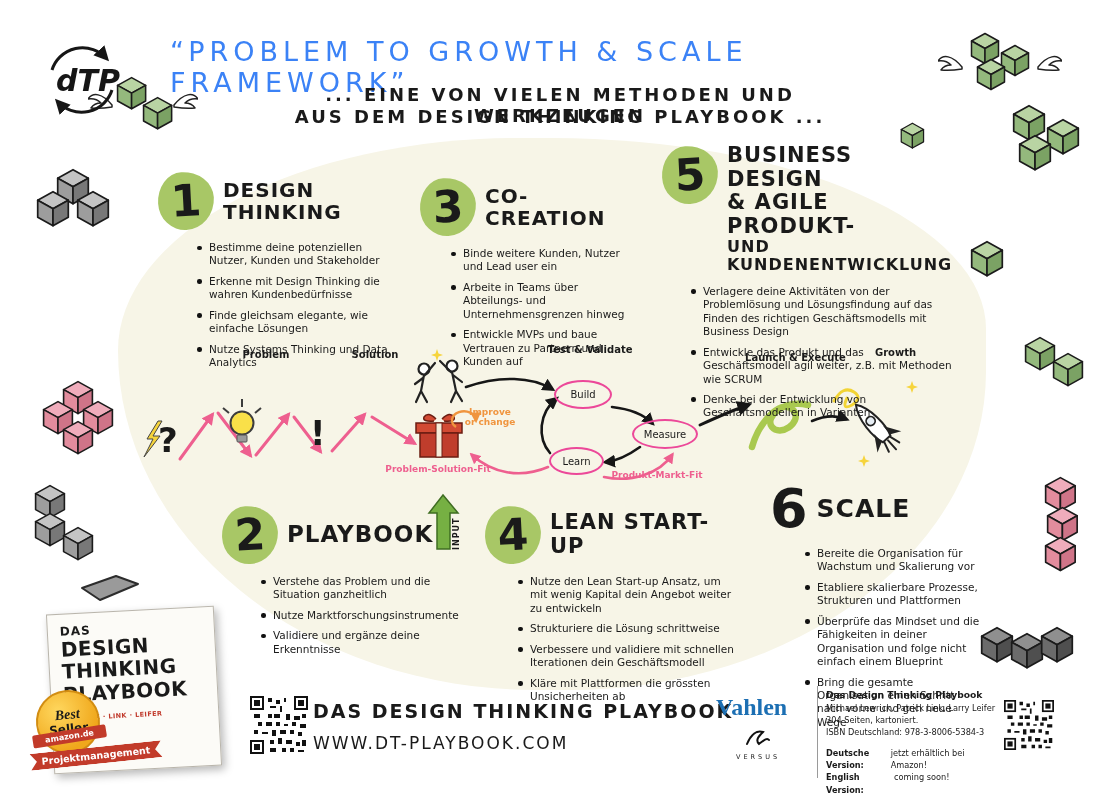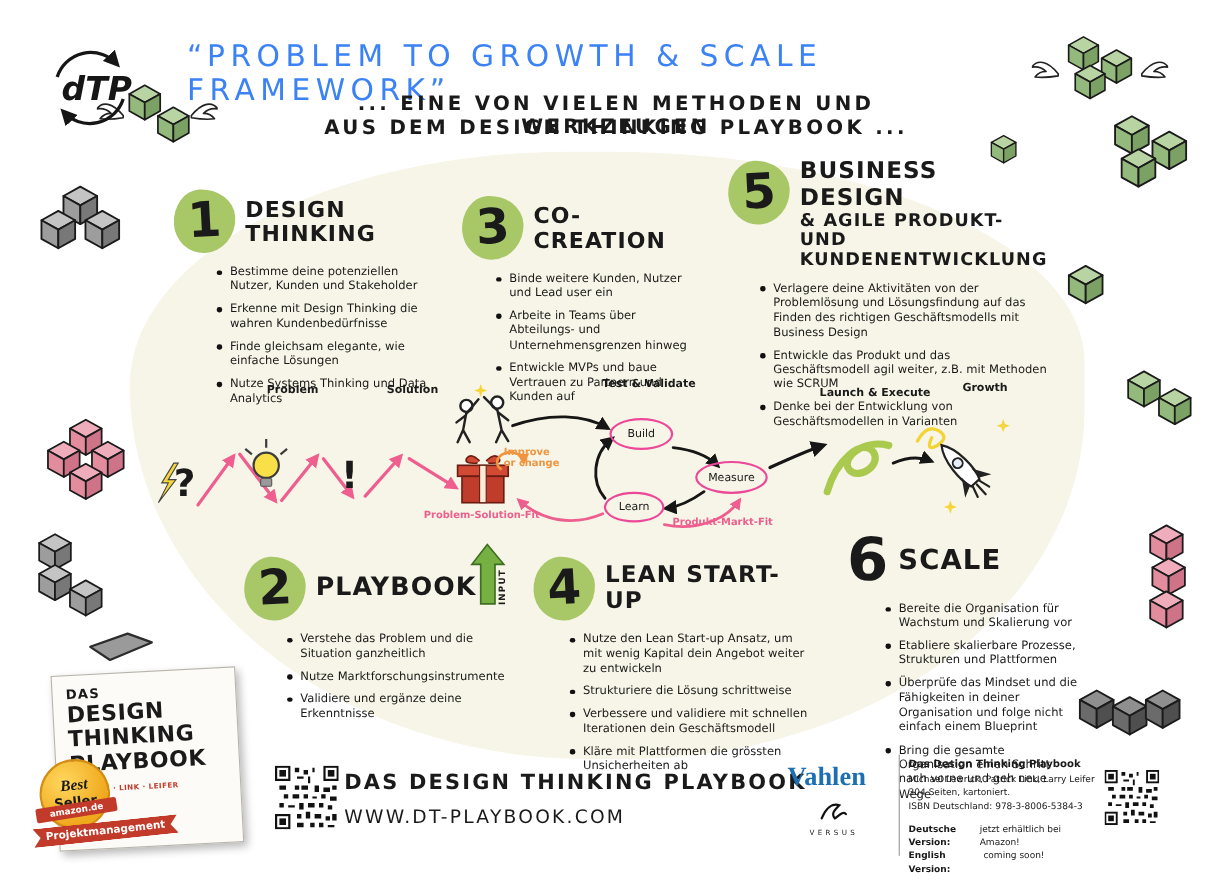--- a/index.html
+++ b/index.html
@@ -15,21 +15,21 @@
   .num-blob{flex:0 0 auto;width:56px;height:58px;background:#a8c766;border-radius:44% 56% 52% 48%/52% 46% 54% 48%;display:flex;align-items:center;justify-content:center;transform:rotate(-3deg)}
   .num{font-size:44px;font-weight:bold;line-height:1}
   .sec-title{font-weight:bold;letter-spacing:1px;line-height:1.12}
   .bullets{list-style:none;margin-top:11px}
   .bullets li{position:relative;padding-left:13px;font-size:10.5px;line-height:1.28;margin-bottom:7px}
   .bullets li::before{content:"";position:absolute;left:1px;top:4.5px;width:4.5px;height:4.5px;border-radius:50%;background:#111}
   svg.flow{left:120px;top:335px;z-index:3}
   .stage{font-size:10px;font-weight:bold;text-align:center;z-index:4}
   .glyph{font-weight:bold;font-size:34px;z-index:4}
   .fit{font-size:9px;font-weight:bold;color:#ee5f8f;z-index:4;text-align:center}
-  .improve{left:458px;top:407px;width:64px;font-size:9px;font-weight:bold;color:#f0953f;text-align:left;white-space:pre-line;z-index:4}
+  .improve{left:458px;top:407px;width:64px;font-size:9px;font-weight:bold;color:#f0953f;text-align:center;white-space:pre-line;z-index:4}
   .ell{border:2px solid #ec4899;border-radius:50%;display:flex;align-items:center;justify-content:center;font-size:10px;z-index:4}
   .input-label{left:452px;top:508px;height:42px;writing-mode:vertical-rl;transform:rotate(180deg);font-size:8px;font-weight:bold;letter-spacing:1px;z-index:4}
   .book{left:50px;top:610px;width:168px;height:160px;background:#fcfbf7;border:1px solid #b9b5ac;box-shadow:3px 4px 8px rgba(0,0,0,.28);transform:rotate(-3deg);z-index:5;padding:10px 12px}
   .book .bl1{font-size:12px;font-weight:bold;letter-spacing:1px}
   .book .bl{font-size:20px;font-weight:bold;letter-spacing:.5px;line-height:1.12}
   .book .bauth{margin-top:9px;font-size:6.5px;color:#c0392b;font-weight:bold;letter-spacing:.4px}
   .badge{left:36px;top:690px;width:64px;height:64px;z-index:6;transform:rotate(-6deg)}
   .badge .circ{width:64px;height:64px;border-radius:50%;background:radial-gradient(circle at 35% 30%,#ffd75e,#f0a81c 70%);border:2px solid #d28d12;display:flex;flex-direction:column;align-items:center;justify-content:center}
   .badge .b1{font-family:"Liberation Serif",serif;font-style:italic;font-weight:bold;font-size:14px;line-height:1}
   .badge .b2{font-weight:bold;font-size:12px;line-height:1.2}
@@ -220,21 +220,21 @@
   </ul>
 </div>
 
 <div class="abs section" style="left:662px;top:144px;width:290px">
   <div class="sec-head" style="align-items:flex-start">
     <div class="num-blob" style="margin-top:2px">
         <span class="num">5</span>
       </div>
     <div>
       <h2 class="sec-title" style="font-size:21px">BUSINESS DESIGN</h2>
-      <h2 class="sec-title" style="font-size:16px">&amp; AGILE PRODUKT-</h2>
+      <h2 class="sec-title" style="font-size:21px">&amp; AGILE PRODUKT-</h2>
       <h2 class="sec-title" style="font-size:16px">UND KUNDENENTWICKLUNG</h2>
     </div>
   </div>
   <ul class="bullets" style="margin-left:28px;width:262px">
     <li>Verlagere deine Aktivitäten von der Problemlösung und Lösungsfindung auf das Finden des richtigen Geschäftsmodells mit Business Design</li>
     <li>Entwickle das Produkt und das Geschäftsmodell agil weiter, z.B. mit Methoden wie SCRUM</li>
     <li>Denke bei der Entwicklung von Geschäftsmodellen in Varianten</li>
   </ul>
 </div>
 

